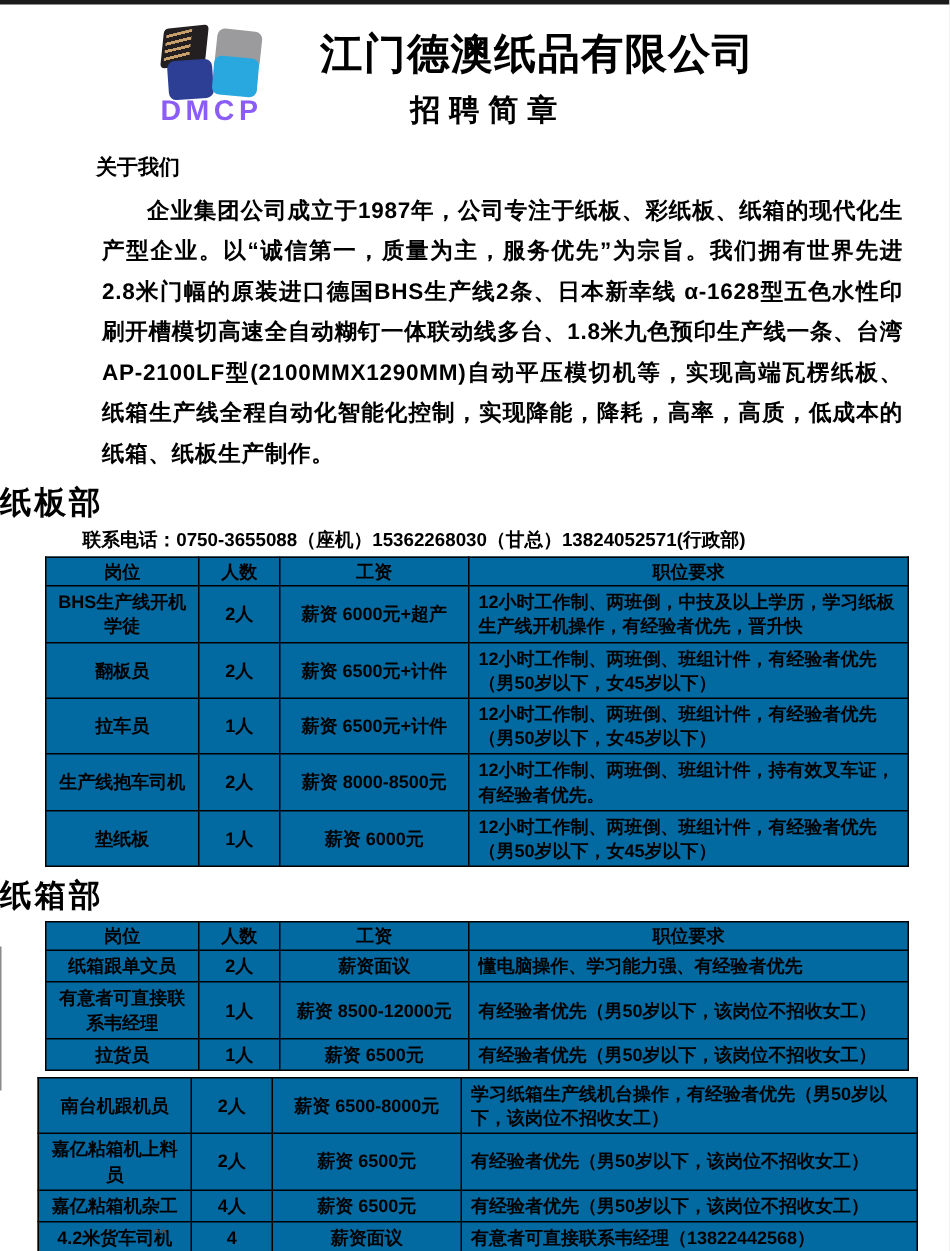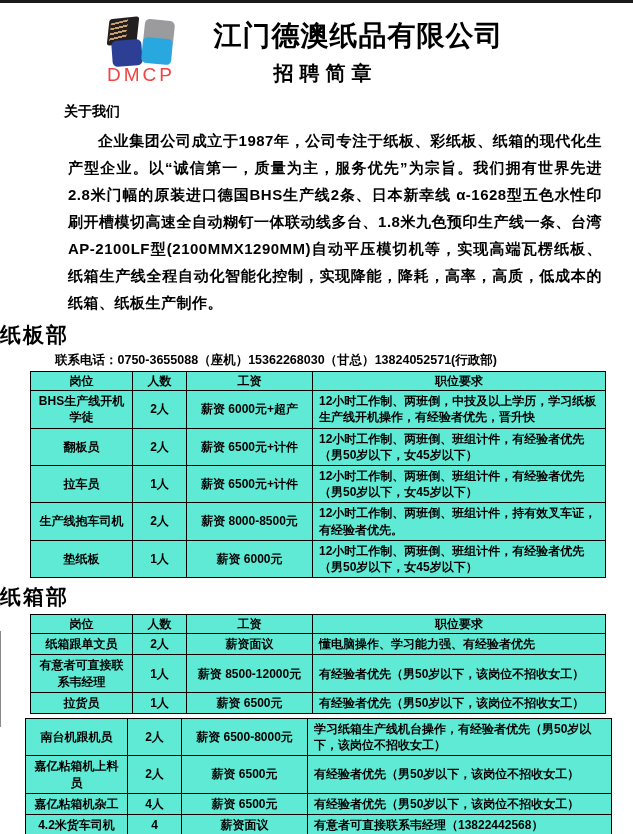--- a/index.html
+++ b/index.html
@@ -16,38 +16,38 @@
   .header { position:relative; height:72px; }
   .logo { position:absolute; left:93px; top:2px; width:96px; text-align:center; }
   .logo-squares { position:relative; width:70px; height:44px; margin:0 auto; }
   .sq { position:absolute; width:30px; height:26px; border-radius:5px; }
   .sq-stack { left:2px; top:0; background:#231f20; transform:rotate(-6deg) skewX(-12deg); border-radius:3px; overflow:hidden; }
   .sq-stack .pages { position:absolute; left:2px; top:3px; width:17px; height:18px;
     background:repeating-linear-gradient(180deg,#c9a06b 0 2px,#231f20 2px 5px); transform:skewY(-8deg); }
   .sq-gray { right:2px; top:2px; background:#9b9b9d; transform:rotate(6deg); }
   .sq-blue { left:6px; top:22px; background:#2d3f94; transform:rotate(-4deg); }
   .sq-cyan { right:4px; top:20px; background:#29a8e0; transform:rotate(5deg); }
-  .logo-text { color:#ef4444; font-size:19px; letter-spacing:3px; font-weight:normal; margin-top:2px; }
+  .logo-text { color:#8b5cf6; font-size:19px; letter-spacing:3px; font-weight:bold; margin-top:2px; }
   .company-name { font-size:28px; letter-spacing:1px; text-align:center; padding:4px 0 0 84px; line-height:1.15;margin-top:13px; }
   .doc-subtitle { font-size:20px; letter-spacing:6px; text-align:center; padding:8px 0 0 18px; }
 
   
   .about-heading { margin:15px 0 0 64px; font-size:14px; }
   .about-para {
     width:534px; margin:6px 0 0 68px;
     font-size:15px; line-height:27px; text-align:justify; text-indent:2em;
     letter-spacing:0.5px;
   }
 
   
   .section-title { text-align:left; font-size:21px; letter-spacing:2px; margin-top:5px; }
   .contact-line { display:flex; margin:3px 0 2px 55px; font-size:12.5px; white-space:nowrap; }
 
   
-  table { border-collapse:collapse; table-layout:fixed; margin-left:30px; background:#5eead4; }
+  table { border-collapse:collapse; table-layout:fixed; margin-left:30px; background:#0369a1; }
   table.t1, table.t2a { width:576px; }
   table.t2b { width:587px; margin-left:25px; margin-top:4px; }
   th, td { border:1.5px solid #000; font-size:12px; font-weight:bold;
     text-align:center; vertical-align:middle; padding:2px 3px; line-height:1.35; }
   th { height:19px; padding:1px 2px; }
   td.req, th.req { text-align:left; padding-left:6px; }
   col.c1 { width:102px; } col.c2 { width:54px; } col.c3 { width:126px; }
 
   
   .break-line { position:absolute; left:0; top:628px; width:1px; height:96px; background:#8a8a8a; }

